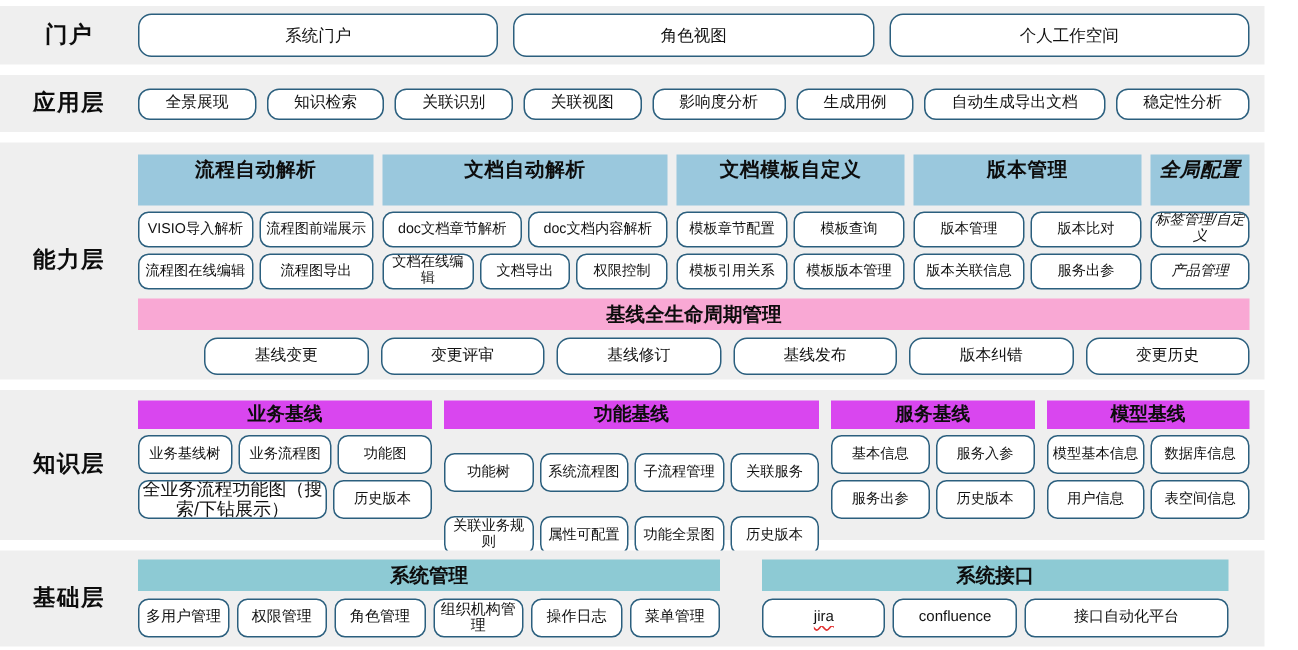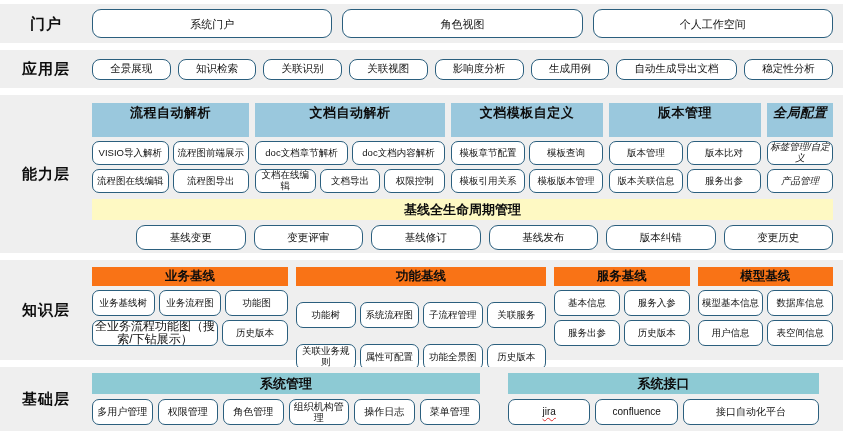--- a/index.html
+++ b/index.html
@@ -125,21 +125,21 @@
     font-size: 9.5px;
   }
 
   
   .baseline-block {
     display: flex;
     flex-direction: column;
     gap: 5px;
   }
   .baseline-head {
-    background: #fef9c3;
+    background: #f9a8d4;
     text-align: center;
     font-size: 13px;
     font-weight: bold;
     height: 21px;
     line-height: 21px;
     color: #0d0d0d;
   }
   .baseline-row { display: flex; gap: 8px; padding-left: 44px; }
   .baseline-row .pill {
     flex: 1 1 0;
@@ -154,21 +154,21 @@
   .know .layer-body {
     padding: 7px 10px 7px 0;
     gap: 8px;
   }
   .know-group {
     display: flex;
     flex-direction: column;
     gap: 4px;
   }
   .know-head {
-    background: #f97316;
+    background: #d946ef;
     text-align: center;
     font-size: 12.5px;
     font-weight: bold;
     height: 19px;
     line-height: 19px;
     color: #0d0d0d;
   }
   .know-row { display: flex; gap: 4px; }
   .know-row .pill {
     flex: 1 1 0;

